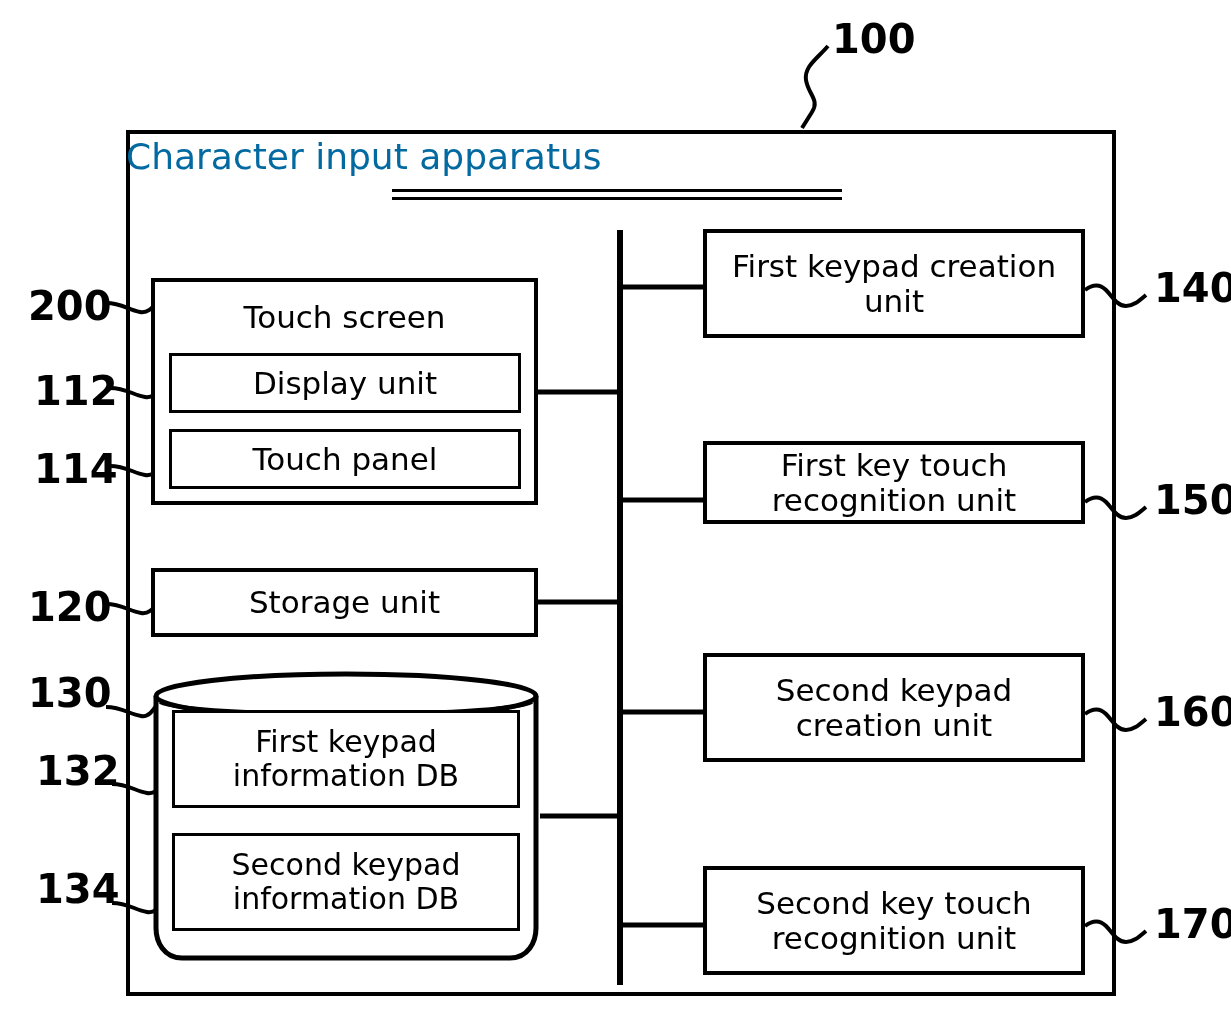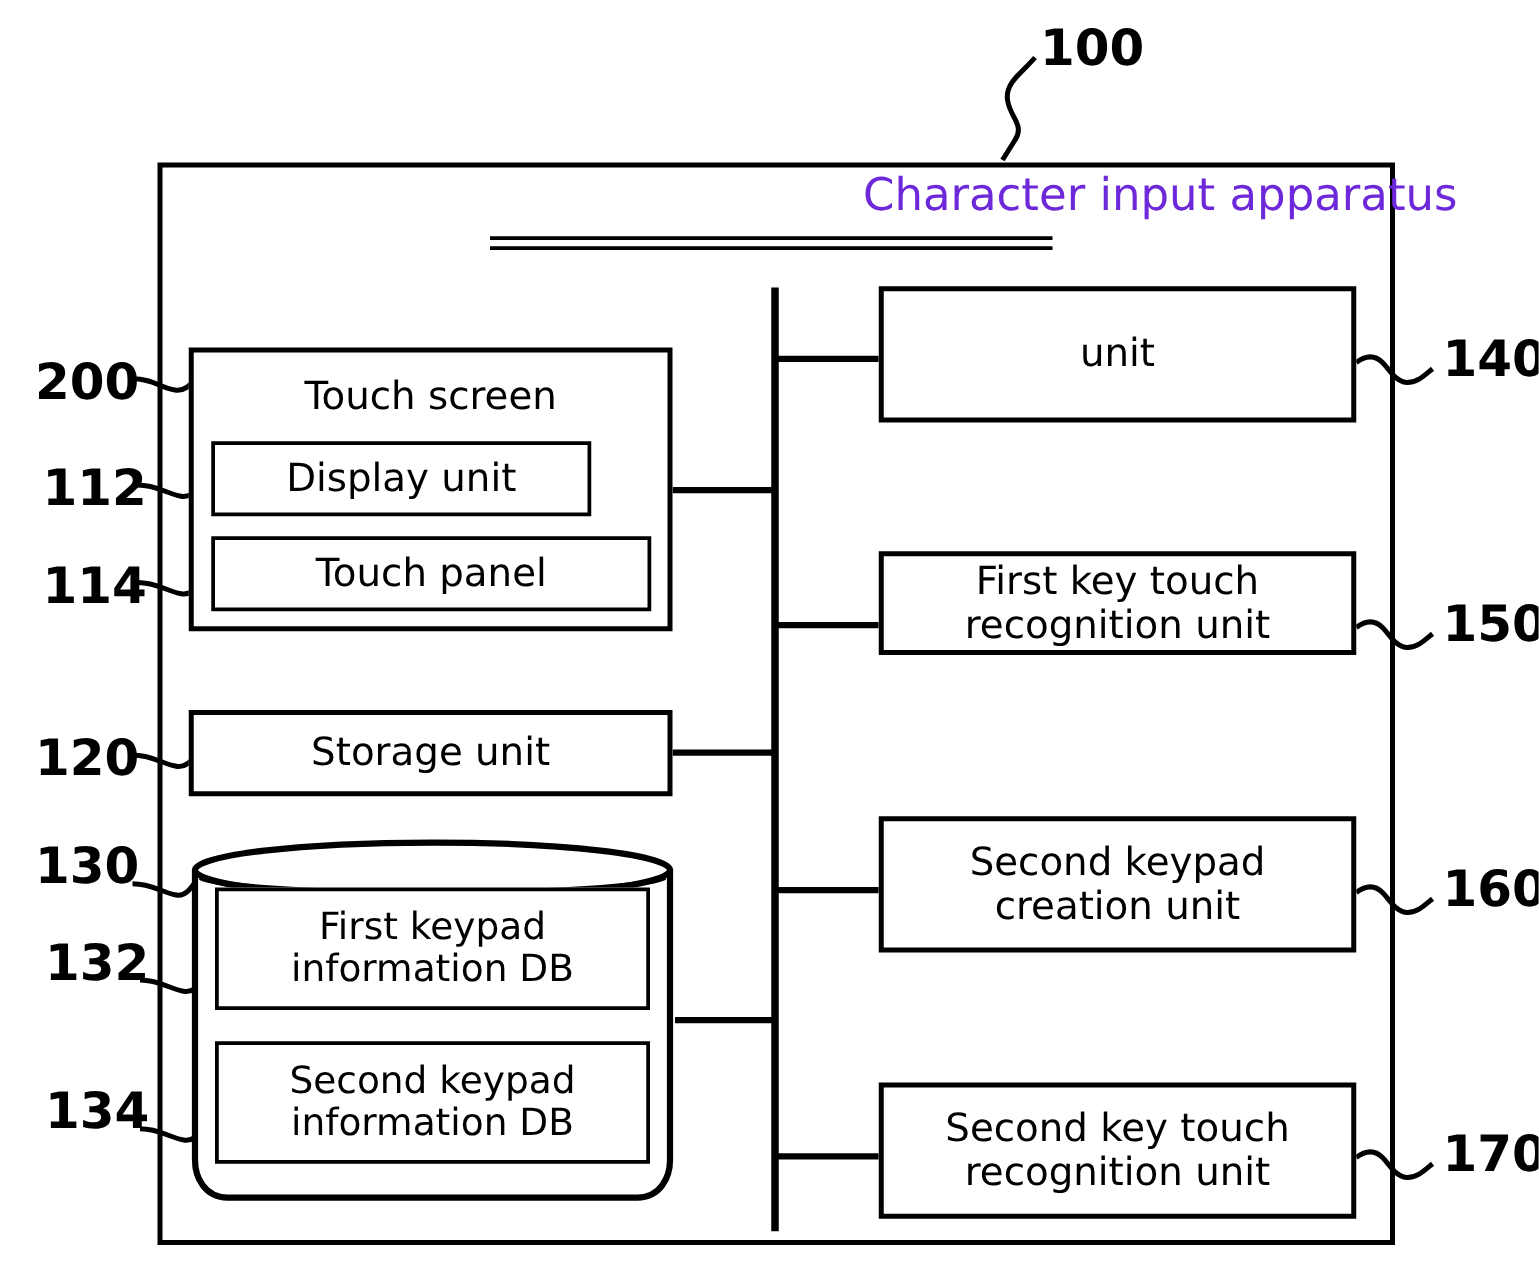--- a/index.html
+++ b/index.html
@@ -61,23 +61,23 @@
     height: 866px;
     box-sizing: border-box;
     border: 4px solid #000000;
     background: transparent;
   }
   #title {
     position: absolute;
     left: 126px;
     top: 136px;
     width: 1040px;
-    text-align: right;
+    text-align: left;
     font-size: 36px;
-    color: #6d28d9;
+    color: #0369a1;
     white-space: nowrap;
   }
   #title-rules {
     position: absolute;
     left: 392px;
     top: 189px;
     width: 450px;
     height: 12px;
   }
   #title-rules i {
@@ -138,21 +138,21 @@
   <div id="title">Character input apparatus</div>
   <div id="title-rules">
     <i class="first"></i>
       <i class="second"></i>
   </div>
 
   <div class="blk" style="left:151px; top:278px; width:387px; height:227px; align-items:flex-start; justify-content:center; font-size:31px; padding-top:18px;">
     <span>Touch screen</span>
   </div>
 
-  <div class="blk thin" style="left:169px; top:353px; width:304px; height:60px; font-size:31px;">
+  <div class="blk thin" style="left:169px; top:353px; width:352px; height:60px; font-size:31px;">
     <span>Display unit</span>
   </div>
 
   <div class="blk" style="left:151px; top:568px; width:387px; height:69px; font-size:31px;">
     <span>Storage unit</span>
   </div>
 
   <div class="blk thin" style="left:169px; top:429px; width:352px; height:60px; font-size:31px;">
     <span>Touch panel</span>
   </div>
@@ -174,20 +174,21 @@
 
   <div class="blk thin" style="left:172px; top:833px; width:348px; height:98px; font-size:30px;">
     <span>
       <em style="font-style:normal; display:block;">Second keypad</em>
       <em style="font-style:normal; display:block;">information DB</em>
     </span>
   </div>
 
   <div class="blk" style="left:703px; top:229px; width:382px; height:109px; font-size:31px;">
     <span>
+      <em style="font-style:normal; display:block;">First keypad creation</em>
       <em style="font-style:normal; display:block;">unit</em>
     </span>
   </div>
 
   <div class="blk" style="left:703px; top:441px; width:382px; height:83px; font-size:31px;">
     <span>
       <em style="font-style:normal; display:block;">First key touch</em>
       <em style="font-style:normal; display:block;">recognition unit</em>
     </span>
   </div>

